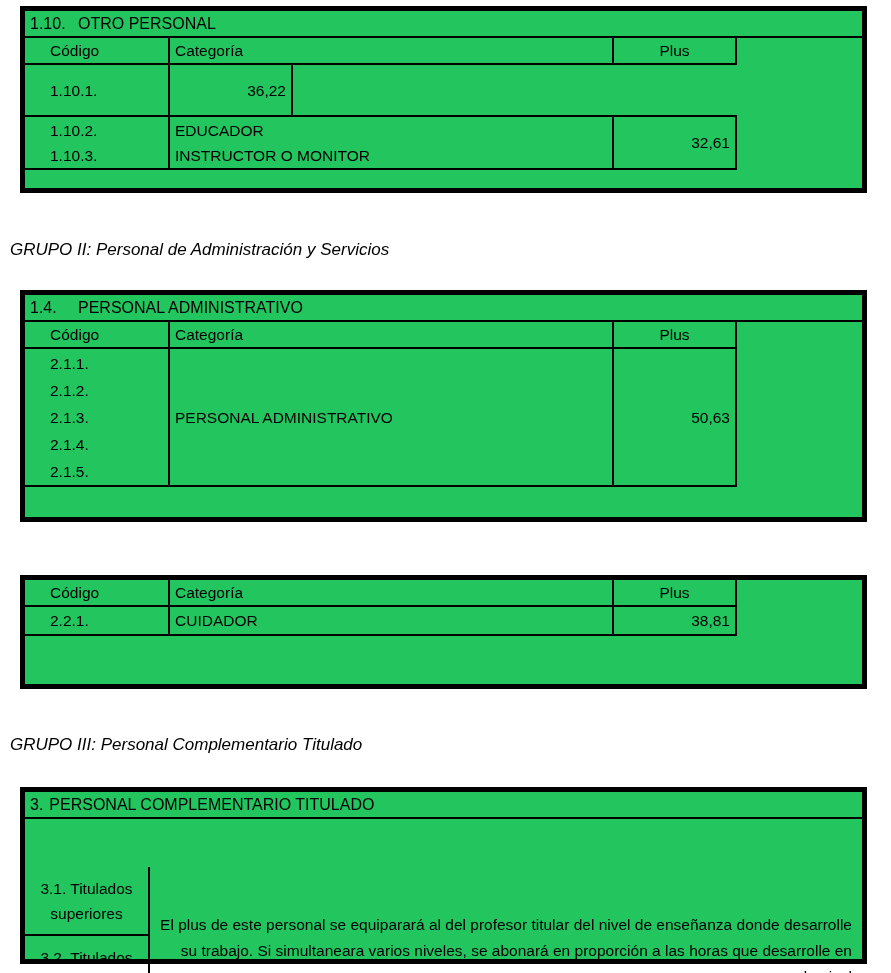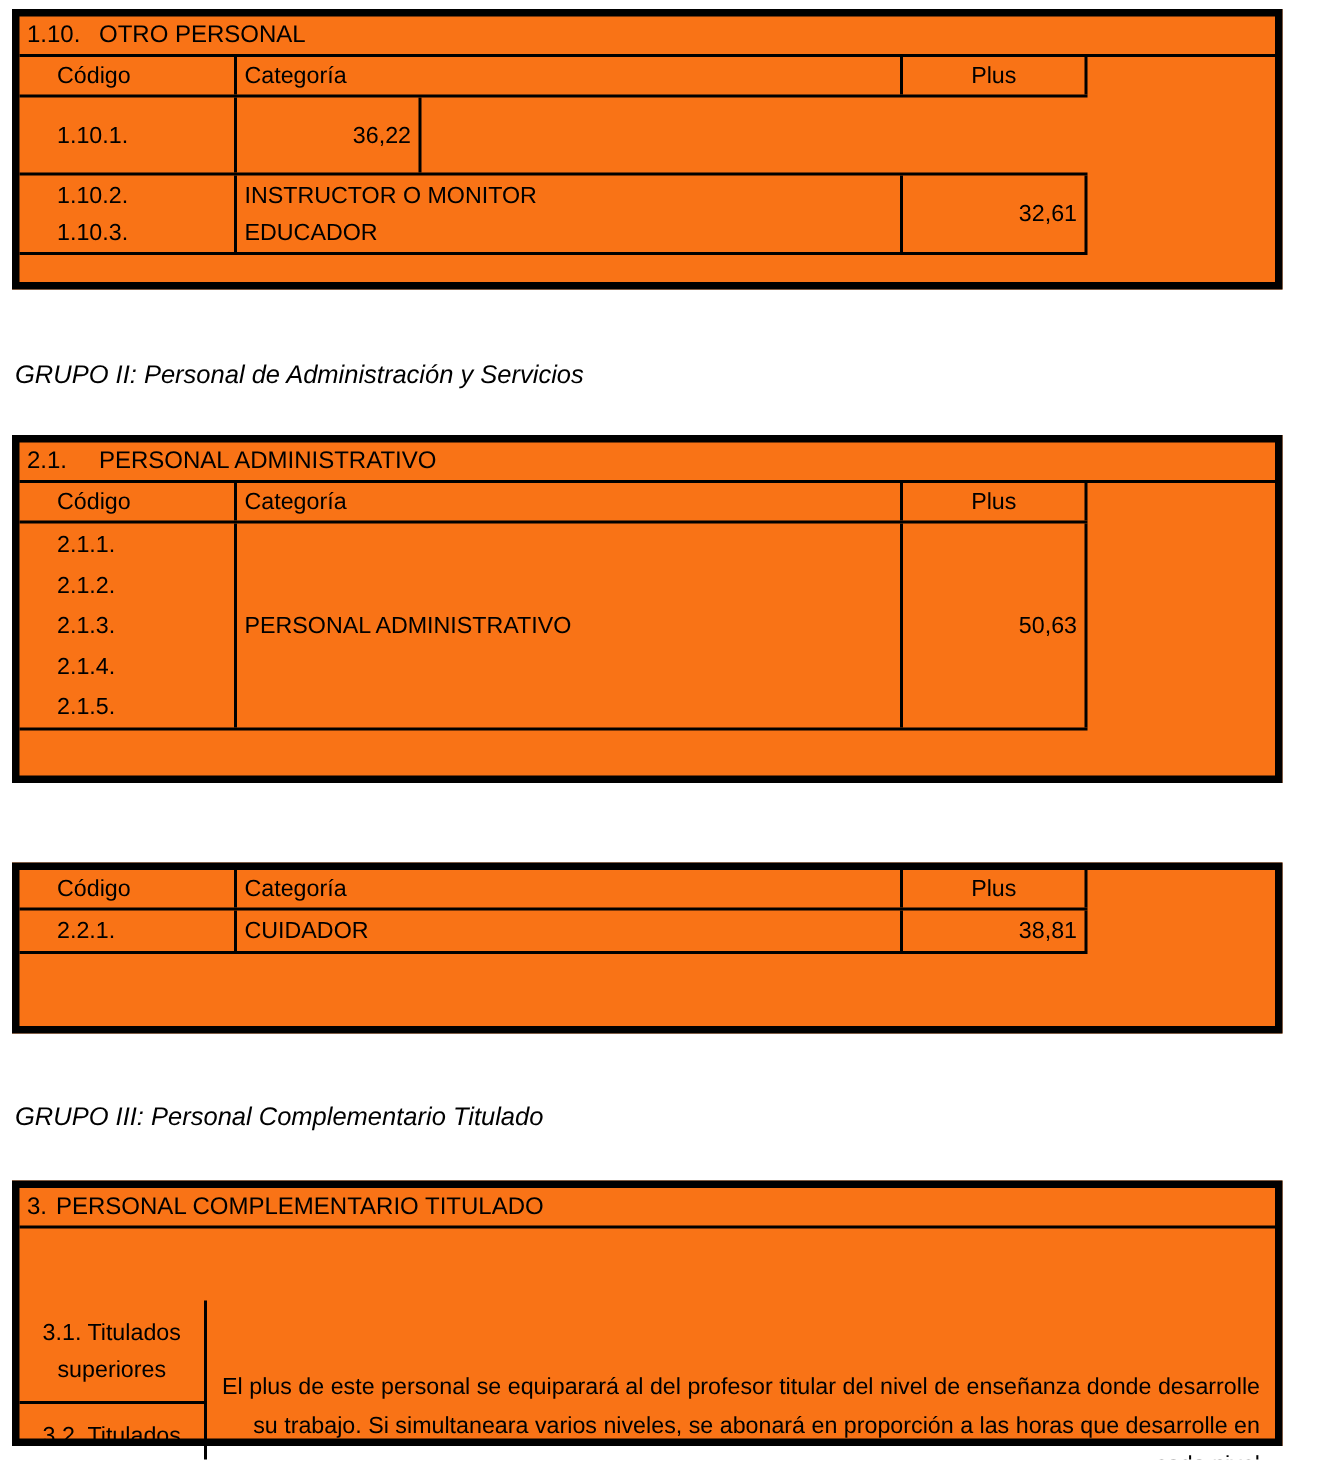--- a/index.html
+++ b/index.html
@@ -7,22 +7,22 @@
     width:891px; height:973px;
     font-family:"Liberation Sans", sans-serif;
     color:#000000;
     position:relative;
     overflow:hidden;
   }
   .page { position:relative; width:891px; height:973px; background:#ffffff; }
 
   
   .box {
-    position:absolute; left:8px; width:847px;
-    border:5px solid #000; box-sizing:border-box; background:#f97316;
+    position:absolute; left:20px; width:847px;
+    border:5px solid #000; box-sizing:border-box; background:#22c55e;
   }
   .t1 { top:6px;   height:187px; }
   .t2 { top:290px; height:232px; }
   .t3 { top:575px; height:114px; }
   .t4 { top:787px; height:177px; }
 
   .box-title {
     height:27px; border-bottom:2px solid #000;
     display:flex; align-items:center;
     font-size:16px; padding-left:5px; box-sizing:border-box;
@@ -97,35 +97,35 @@
         <div class="c c-plus">
           <span class="line">36,22</span>
         </div>
       </div>
       <div class="row r2">
         <div class="c c-code">
           <span class="line">1.10.2.</span>
           <span class="line">1.10.3.</span>
         </div>
         <div class="c c-cat">
+          <span class="line">EDUCADOR</span>
           <span class="line">INSTRUCTOR O MONITOR</span>
-          <span class="line">EDUCADOR</span>
         </div>
         <div class="c c-plus">
           <span class="line">32,61</span>
         </div>
       </div>
     </div>
   </section>
 
   <div class="heading g2">GRUPO II: Personal de Administración y Servicios</div>
 
   <section class="box t2">
     <div class="box-title">
-      <span class="tnum">2.1.</span>
+      <span class="tnum">1.4.</span>
       <span>PERSONAL ADMINISTRATIVO</span>
     </div>
     <div class="grid">
       <div class="row head">
         <div class="c c-code">
             <span class="line">Código</span>
           </div>
         <div class="c c-cat">
             <span class="line">Categoría</span>
           </div>

